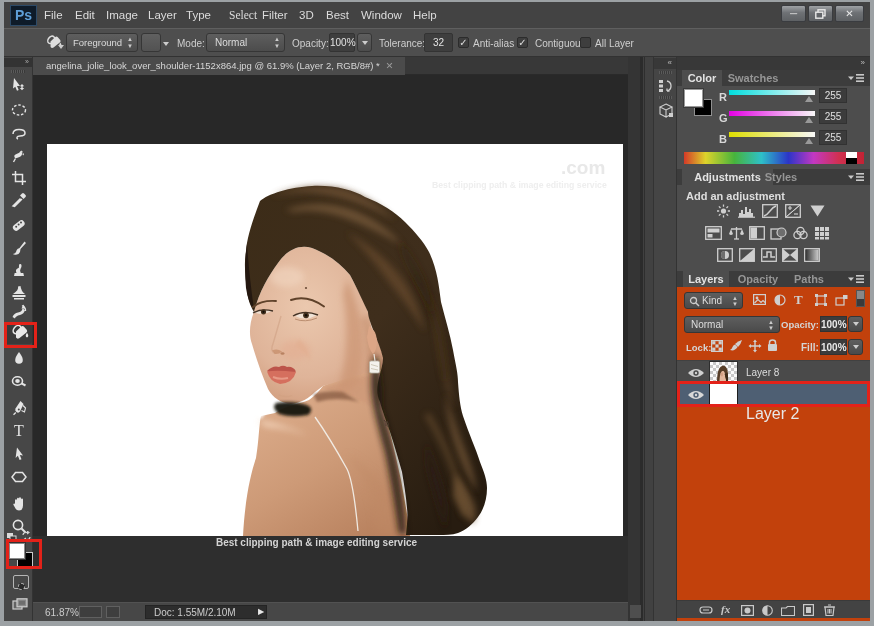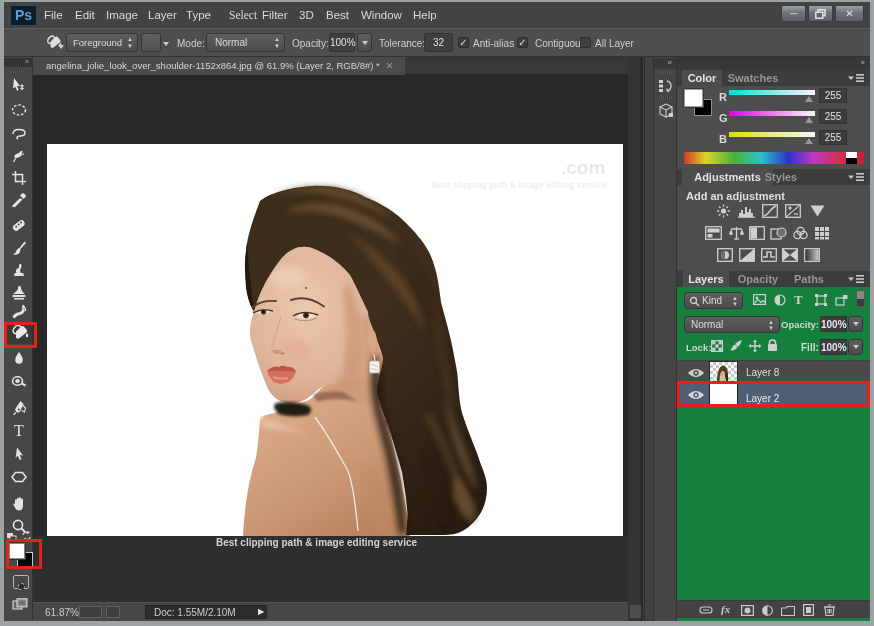--- a/index.html
+++ b/index.html
@@ -470,21 +470,21 @@
       <div class="ptab on" style="left:6px; width:46px;">Layers</div>
       <div class="ptab" style="left:51px; width:60px;">Opacity</div>
       <div class="ptab" style="left:111px; width:42px;">Paths</div>
       <svg class="pmenu" width="16" height="9">
             <path d="M0 2.5 l6 0 l-3 3.5 z" fill="#c9c9c9"></path>
             <rect x="8" y="0" width="8" height="1.6" fill="#c9c9c9"></rect>
             <rect x="8" y="3.2" width="8" height="1.6" fill="#c9c9c9"></rect>
             <rect x="8" y="6.4" width="8" height="1.6" fill="#c9c9c9"></rect>
           </svg>
     </div>
-    <div class="abs" style="left:0; top:230px; width:193px; height:334px; background:#15803d;" id="layerspanel">
+    <div class="abs" style="left:0; top:230px; width:193px; height:334px; background:#c2410c;" id="layerspanel">
       <div class="ddp" style="left:7px; top:5px; width:59px;">
         <svg style="position:absolute; left:4px; top:3px;" width="11" height="11" viewBox="0 0 11 11">
               <circle cx="4.5" cy="4.5" r="3" fill="none" stroke="#ccc" stroke-width="1.3"></circle>
               <path d="M7 7 L10 10" stroke="#ccc" stroke-width="1.5"></path>
             </svg>
         <span style="position:absolute;left:17px;top:2px;">Kind</span>
         <span style="position:absolute; right:4px; top:2px; font-size:6px; line-height:6px; color:#ccc;">▲<br>▼</span>
       </div>
       <svg class="abs" style="left:76px; top:7px;" width="13" height="11" viewBox="0 0 13 11">
             <rect x="0.6" y="0.6" width="11.8" height="9.8" fill="none" stroke="#cfcfcf" stroke-width="1.2"></rect>
@@ -565,21 +565,21 @@
         </div>
         <span class="abs" style="left:69px; top:6px; font-size:10px; color:#ddd;">Layer 8</span>
       </div>
       <div class="abs" style="left:0; top:96px; width:193px; height:23px; background:#4e5f73;">
         <svg class="abs" style="left:11px; top:7px;" width="16" height="10" viewBox="0 0 16 10">
               <path d="M0 5 Q8 -3 16 5 Q8 13 0 5 Z" fill="#d8d8d8"></path>
               <circle cx="8" cy="5" r="2.7" fill="#4e5f73"></circle>
               <circle cx="8" cy="5" r="1.2" fill="#d8d8d8"></circle>
             </svg>
         <div class="abs" style="left:33px; top:1px; width:27px; height:20px; background:#fff; outline:1px solid #1e1e1e;"></div>
-        <span class="abs" style="left:69px; top:10px; font-size:10px; color:#e8e8e8;">Layer 2</span>
+        <span class="abs" style="left:69px; top:22px; font-size:16px; color:#e8e8e8;">Layer 2</span>
       </div>
       <div class="abs" style="left:0; top:313px; width:193px; height:18px; background:#434343; border-top:1px solid #3a3a3a;">
         <svg class="abs" style="left:22px; top:5px;" width="14" height="8" viewBox="0 0 14 8">
               <path d="M4 1 L7 1 M4 7 L7 7 M4 1 Q1 1 1 4 Q1 7 4 7 M7 1 L10 1 M7 7 L10 7 M10 1 Q13 1 13 4 Q13 7 10 7 M4 4 L10 4" fill="none" stroke="#c9c9c9" stroke-width="1.2"></path>
             </svg>
         <span class="abs" style="left:44px; top:2px; font-size:11px; font-style:italic; font-weight:bold; color:#c9c9c9; font-family:'Liberation Serif',serif;">fx</span>
         <svg class="abs" style="left:64px; top:4px;" width="13" height="11" viewBox="0 0 13 11">
               <rect x="0.6" y="0.6" width="11.8" height="9.8" fill="none" stroke="#c9c9c9" stroke-width="1.2"></rect>
               <circle cx="6.5" cy="5.5" r="3" fill="#c9c9c9"></circle>
             </svg>

